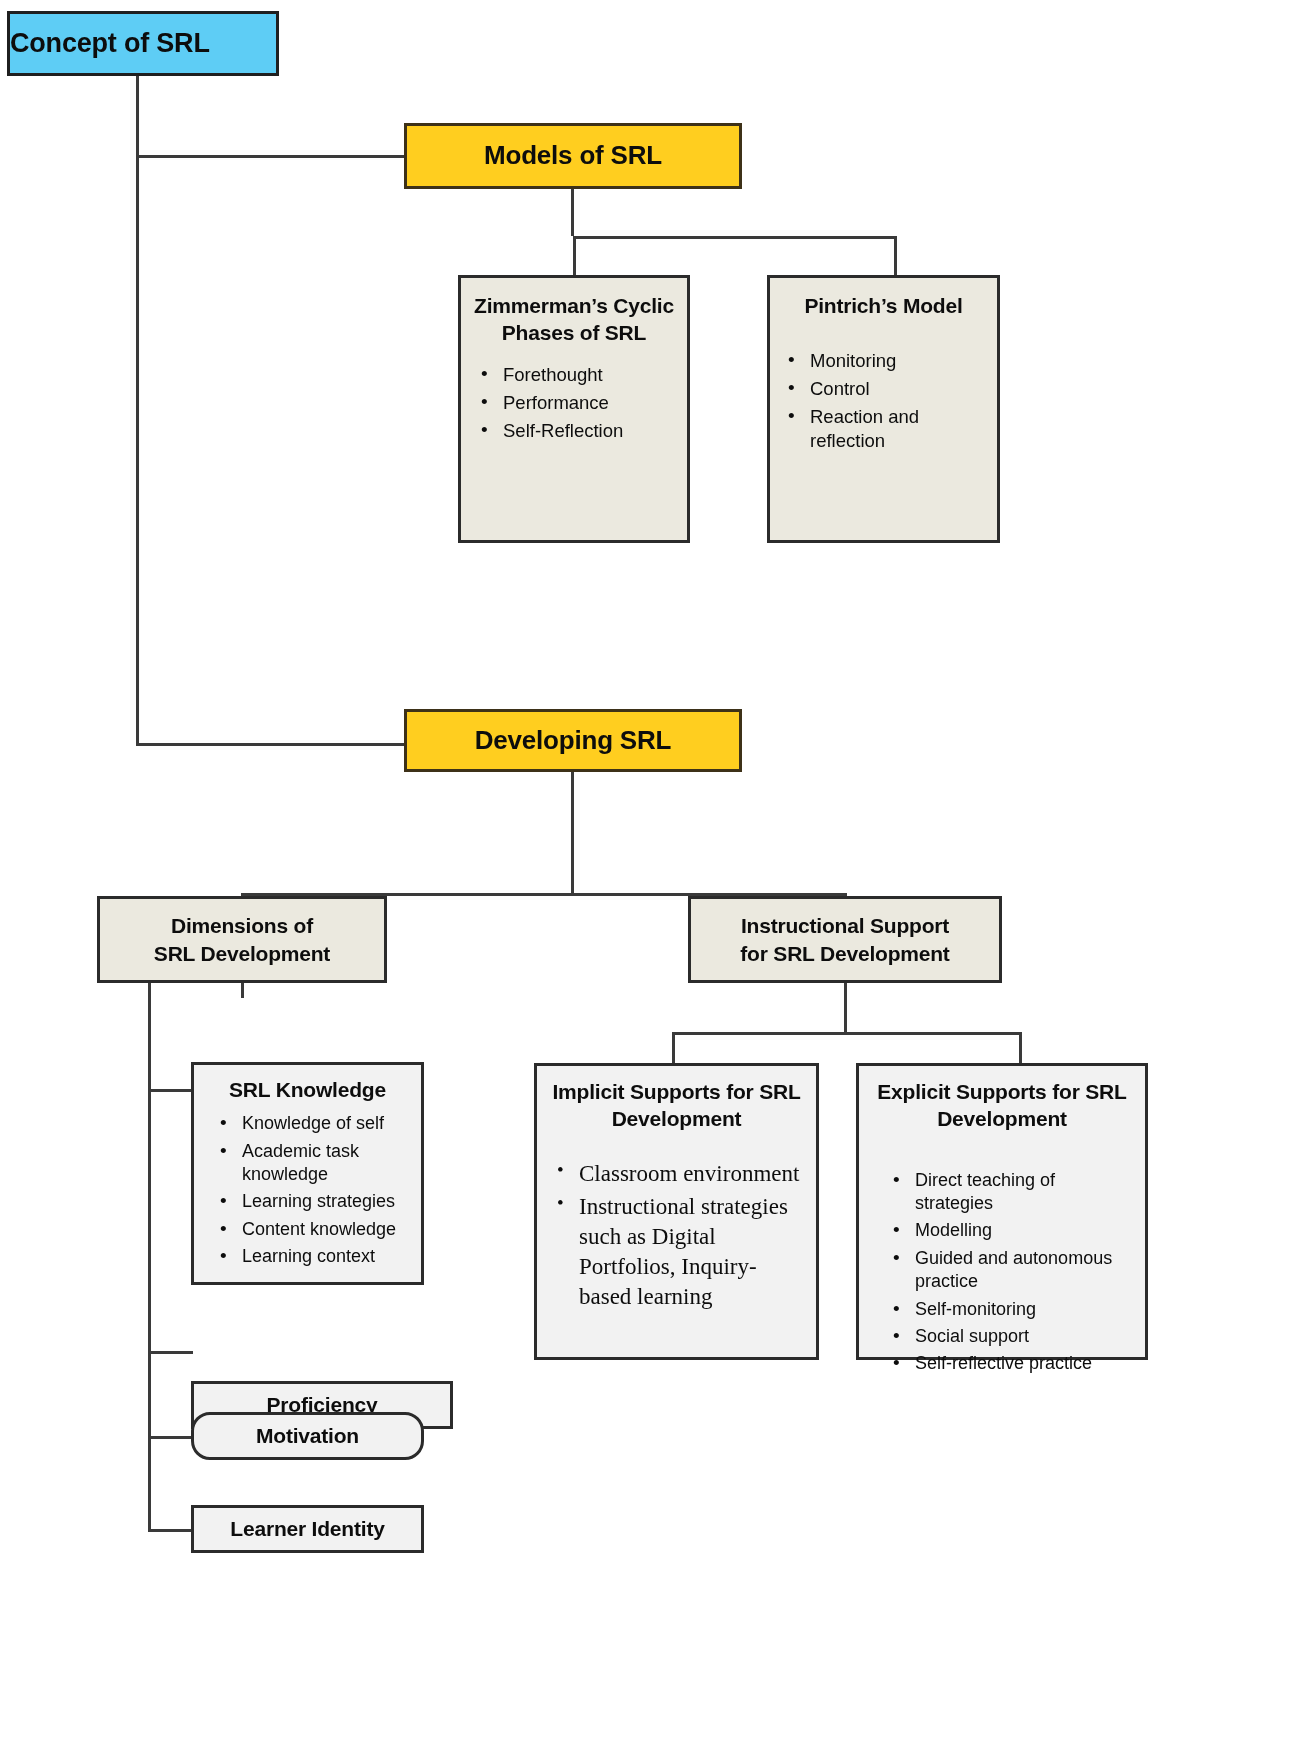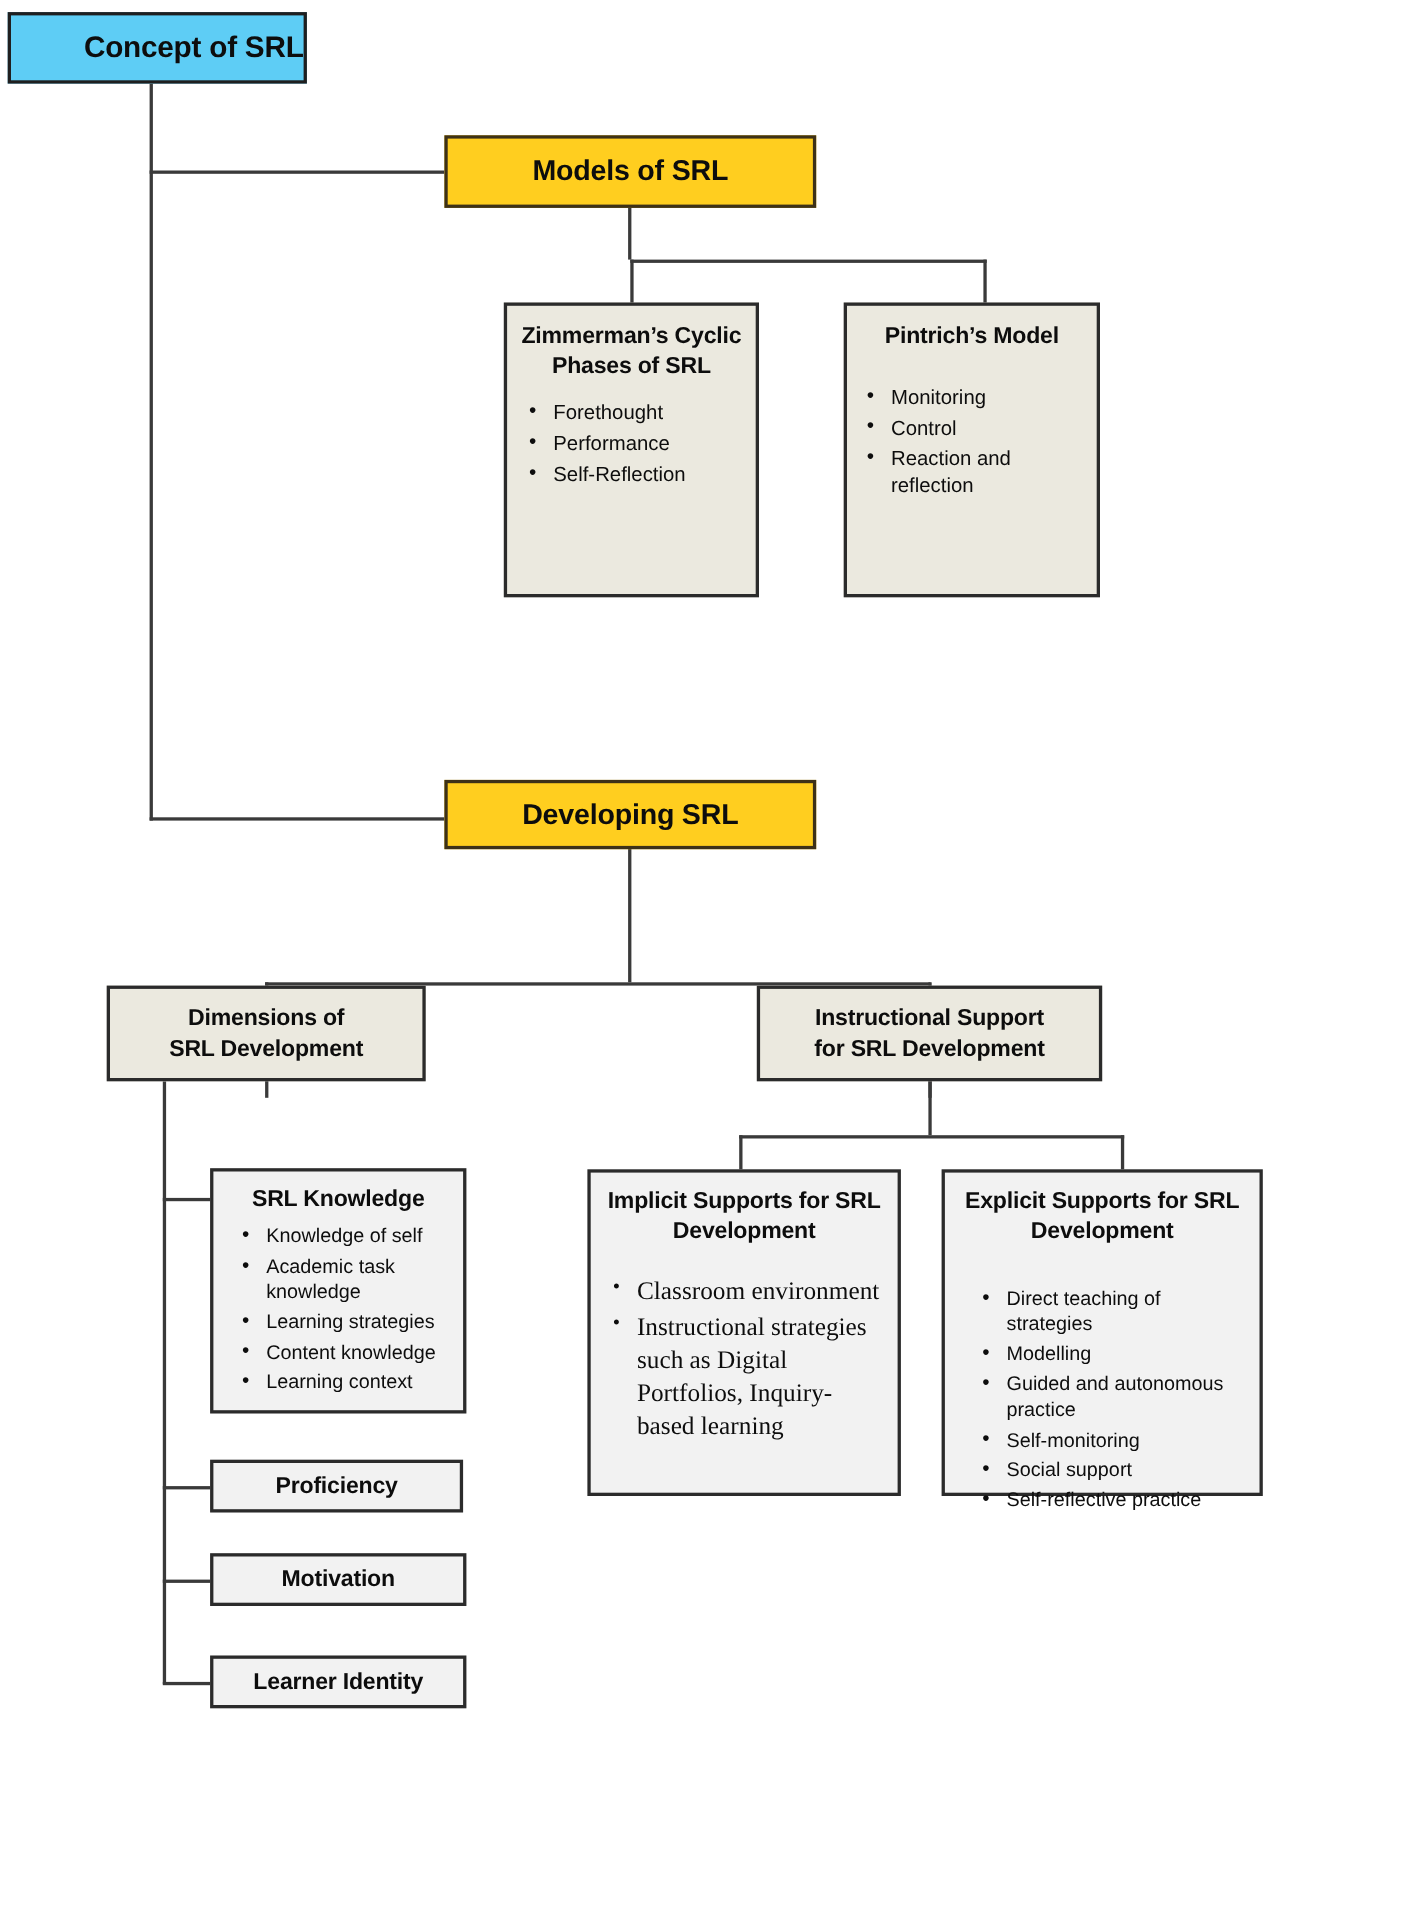--- a/index.html
+++ b/index.html
@@ -42,21 +42,21 @@
     font-weight: bold;
     text-align: center;
     line-height: 1.30;
     letter-spacing: -0.2px;
   }
 
   
   .node.root {
     background: #5ecdf5;
     border-color: #1f1f1f;
-    align-items: flex-end;
+    align-items: flex-start;
     justify-content: center;
   }
   .node.root .title { font-size: 27px; }
 
   
   .node.branch {
     background: #ffce1f;
     border-color: #3d3118;
     align-items: center;
     justify-content: center;
@@ -193,25 +193,25 @@
     </ul>
   </div>
 
   <div class="node cream headeronly" style="left:688px; top:896px; width:314px; height:87px;">
     <div class="title">
       <span>Instructional Support</span><br>
       <span>for SRL Development</span>
     </div>
   </div>
 
-  <div class="node grey headeronly" style="left:191px; top:1327px; width:230px; height:48px;">
+  <div class="node grey headeronly" style="left:191px; top:1381px; width:262px; height:48px;">
     <span class="title">Proficiency</span>
   </div>
 
-  <div class="node grey headeronly" style="left:191px; top:1412px; width:233px; height:48px;">
+  <div class="node grey headeronly" style="left:191px; top:1412px; width:233px; height:48px;border-radius:19px;">
     <span class="title">Motivation</span>
   </div>
 
   <div class="node grey headeronly" style="left:191px; top:1505px; width:233px; height:48px;">
     <span class="title">Learner Identity</span>
   </div>
 
   <div class="node grey" style="left:534px; top:1063px; width:285px; height:297px;">
     <div class="title boxtitle" style="padding-top:12px;">
       <span>Implicit Supports for SRL</span><br>

